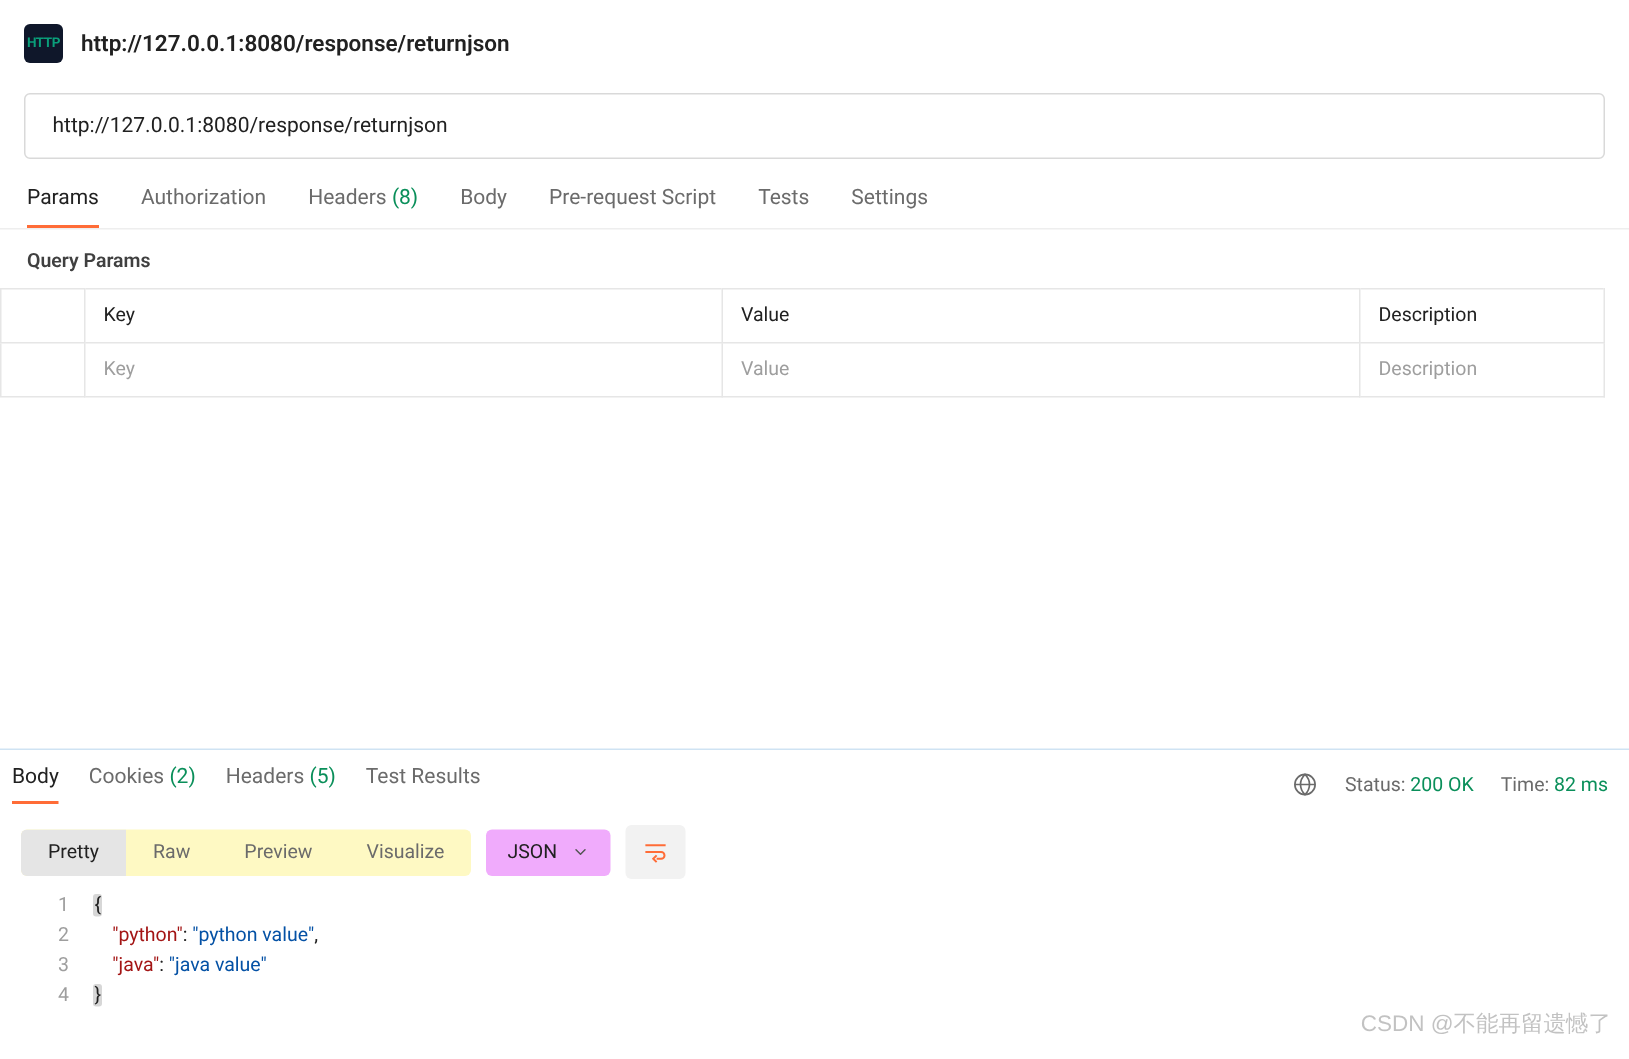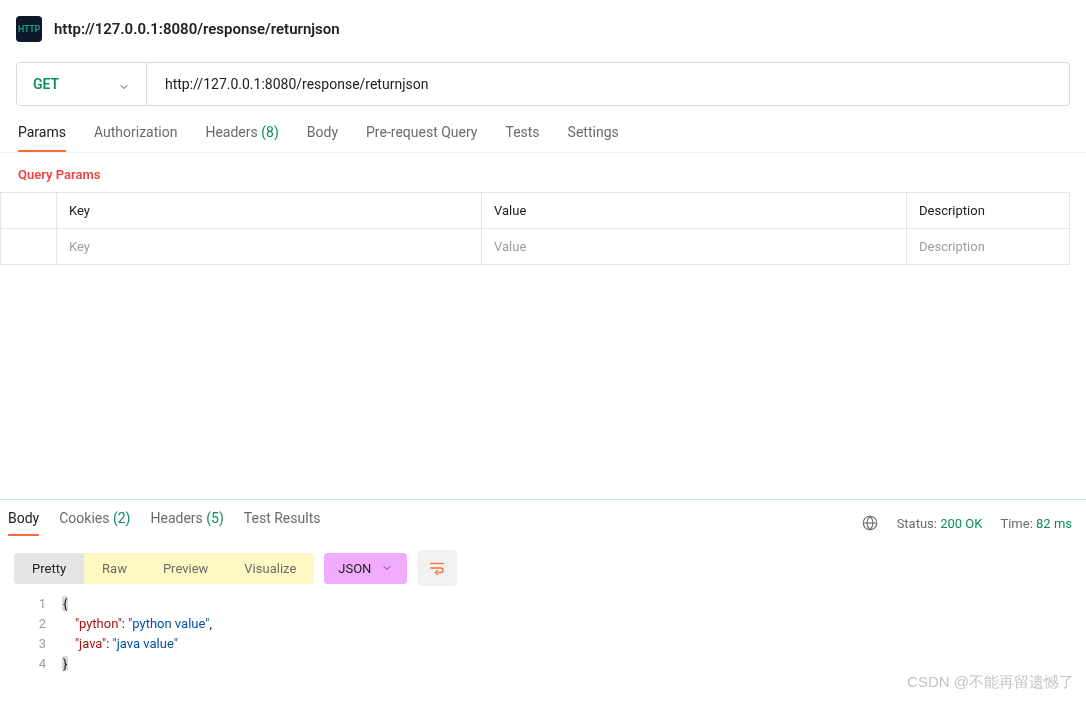--- a/index.html
+++ b/index.html
@@ -18,21 +18,21 @@
   .chevron svg { width:100%; height:100%; }
   .url-input { flex:1; border:none; outline:none; padding:0 18px; font-size:14px; color:#212121; height:42px; background:transparent; }
 
   
   .req-tabs { display:flex; gap:28px; padding:18px 18px 0 18px; border-bottom:1px solid #eee; }
   .req-tab { font-size:14px; color:#6b6b6b; padding-bottom:10px; cursor:pointer; }
   .req-tab.active { color:#212121; border-bottom:2px solid #ff6c37; }
   .badge { color:#0a8f5a; }
 
   
-  .section-label { font-size:13px; color:#ef4444; font-weight:600; padding:14px 18px 10px 18px; }
+  .section-label { font-size:13px; color:#404040; font-weight:600; padding:14px 18px 10px 18px; }
   .params-table { width:calc(100% - 16px); border-top:1px solid #e6e6e6; border-left:1px solid #e6e6e6; border-collapse:collapse; }
   .params-table th, .params-table td { border-right:1px solid #e6e6e6; border-bottom:1px solid #e6e6e6; text-align:left; font-weight:400; font-size:13px; padding:10px 12px; }
   .params-table th { color:#212121; background:#fff; }
   .params-table .checkbox-col { width:56px; }
   .params-table .key-col { width:425px; }
   .params-table .val-col { width:425px; }
   .params-table input[type=text] { border:none; outline:none; width:100%; font-size:13px; color:#212121; background:transparent; }
   .params-table input[type=text]::placeholder { color:#9e9e9e; }
 
   
@@ -74,41 +74,33 @@
 <body>
 
 <div class="title-row">
   <div class="http-icon">
     <span>HTTP</span>
   </div>
   <div class="title-url">http://127.0.0.1:8080/response/returnjson</div>
 </div>
 
 <div class="req-bar">
-  <div class="method-select">
-    <span class="method-label">GET</span>
-    <span class="chevron">
-      <svg viewBox="0 0 24 24">
-          <path d="M6 9l6 6 6-6" stroke="#555" stroke-width="2" fill="none" stroke-linecap="round" stroke-linejoin="round"></path>
-        </svg>
-    </span>
-  </div>
   <input type="text" class="url-input" value="http://127.0.0.1:8080/response/returnjson" style="">
 </div>
 
 <div class="req-tabs">
   <div class="req-tab active">Params</div>
   <div class="req-tab">Authorization</div>
   <div class="req-tab">
     <span>Headers</span>
     <span> </span>
     <span class="badge">(8)</span>
   </div>
   <div class="req-tab">Body</div>
-  <div class="req-tab">Pre-request Query</div>
+  <div class="req-tab">Pre-request Script</div>
   <div class="req-tab">Tests</div>
   <div class="req-tab">Settings</div>
 </div>
 
 <div class="section-label">Query Params</div>
 <table class="params-table">
   <thead>
     <tr>
       <th class="checkbox-col"></th>
       <th class="key-col">Key</th>

